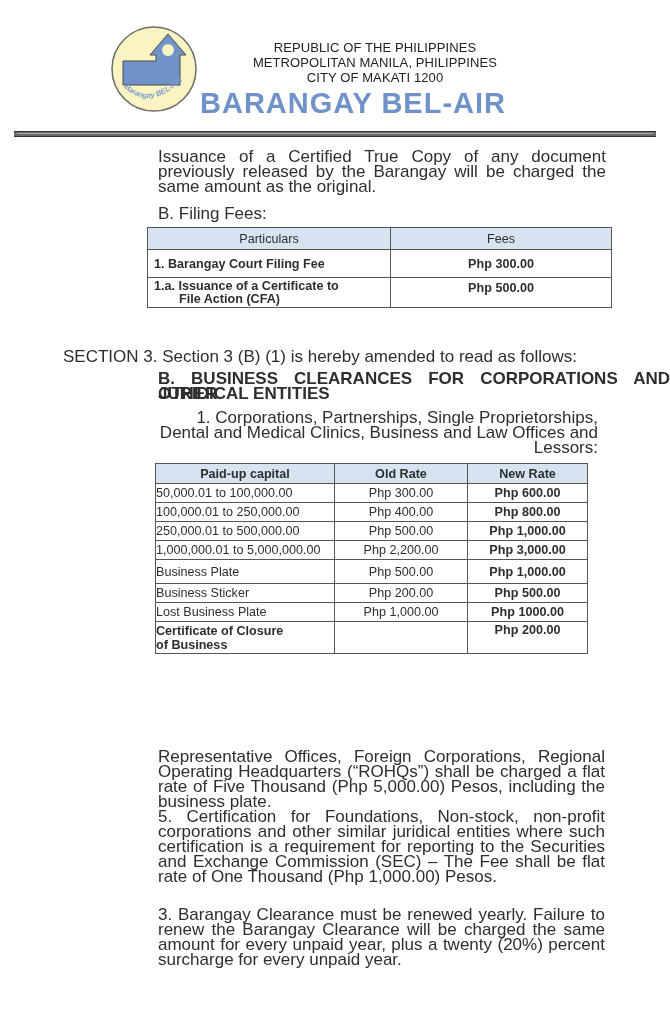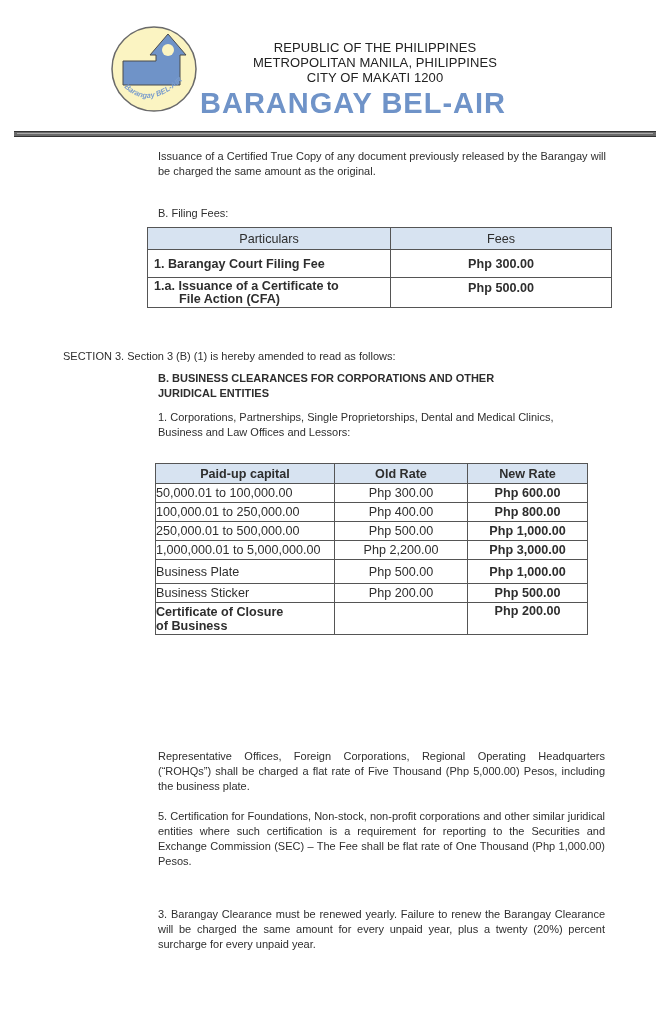--- a/index.html
+++ b/index.html
@@ -3,21 +3,21 @@
 <meta charset="utf-8">
 <style>
   html, body { margin:0; padding:0; background:#fff; }
   body { width:670px; height:1024px; position:relative; overflow:hidden; font-family:"Liberation Sans", sans-serif; color:#2b2b2b; }
   .abs { position:absolute; }
   .logo { left:110px; top:25px; width:88px; height:88px; }
   .hdr-line { left:0; width:670px; text-align:center; font-size:13px; color:#222; letter-spacing:0.1px; }
   .hdr-title { left:200px; top:87px; width:340px; font-size:29px; font-weight:bold; color:#6f93c8; letter-spacing:1px; text-align:left; }
   .rule { left:14px; top:131px; width:642px; height:6px; background:#6a6a6a; border-top:1px solid #333; border-bottom:1px solid #333; box-sizing:border-box; }
   .rule::after { content:""; position:absolute; left:3px; right:3px; top:1px; height:1px; background:#aaa; }
-  .para { font-size:11px; line-height:15px; color:#2e2e2e; text-align:justify; }
+  .para { font-size:17px; line-height:15px; color:#2e2e2e; text-align:justify; }
   table { border-collapse:collapse; font-size:12.6px; color:#2e2e2e; }
   td, th { border:1.5px solid #555; }
   .hdrrow td { background:#d7e3f1; }
   .b { font-weight:bold; }
   .c { text-align:center; }
 </style>
 </head>
 <body>
 
 <svg class="abs logo" viewBox="0 0 88 88">
@@ -56,21 +56,21 @@
       <div style="padding-left:25px;">File Action (CFA)</div>
     </td>
     <td class="b c" style="vertical-align:top; padding-top:3px;">Php 500.00</td>
   </tr>
 </tbody>
   </table>
 
 <div class="abs para" style="left:63px; top:349px;">SECTION 3. Section 3 (B) (1) is hereby amended to read as follows:</div>
 <div class="abs para b" style="left:158px; top:371px;">B. BUSINESS CLEARANCES  FOR CORPORATIONS AND OTHER</div>
 <div class="abs para b" style="left:158px; top:386px;">JURIDICAL ENTITIES</div>
-<div class="abs para" style="left:158px; top:410px; width:440px; text-align:left;">1. Corporations, Partnerships, Single Proprietorships, Dental and Medical Clinics, Business and Law Offices and Lessors:</div>
+<div class="abs para" style="left:158px; top:410px; width:440px; text-align:right;">1. Corporations, Partnerships, Single Proprietorships, Dental and Medical Clinics, Business and Law Offices and Lessors:</div>
 
 <table class="abs" style="left:155px; top:463px; width:433px;">
   <tbody>
       <tr class="hdrrow" style="height:20px;">
     <td class="b c" style="width:176px;">Paid-up capital</td>
     <td class="b c" style="width:130px;">Old Rate</td>
     <td class="b c">New Rate</td>
   </tr>
   </tbody>
     <tbody id="rates-body">
@@ -97,20 +97,25 @@
       <tr style="height: 24px;">
         <td class="" style="padding:0;">Business Plate</td>
         <td class="c">Php 500.00</td>
         <td class="b c">Php 1,000.00</td>
       </tr>
       <tr style="height: 19px;">
         <td class="" style="padding:0;">Business Sticker</td>
         <td class="c">Php 200.00</td>
         <td class="b c">Php 500.00</td>
       </tr>
+      <tr style="height: 19px;">
+        <td class="" style="padding:0;">Lost Business Plate</td>
+        <td class="c">Php 1,000.00</td>
+        <td class="b c">Php 1000.00</td>
+      </tr>
     </tbody>
   <tbody>
       <tr style="height:32px;">
     <td class="b" style="line-height:14px; padding:0;">
       <div>Certificate of Closure</div>
       <div>of Business</div>
     </td>
     <td class="c"></td>
     <td class="b c" style="vertical-align:top;">Php 200.00</td>
   </tr>

